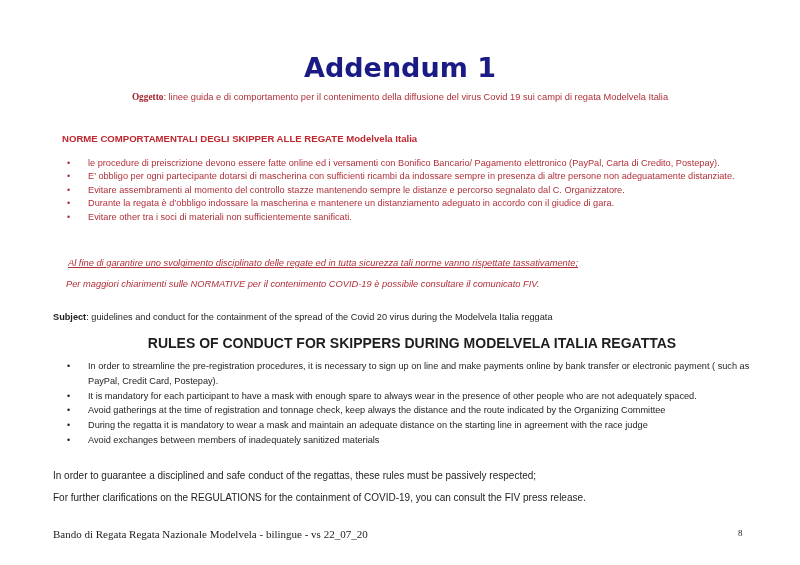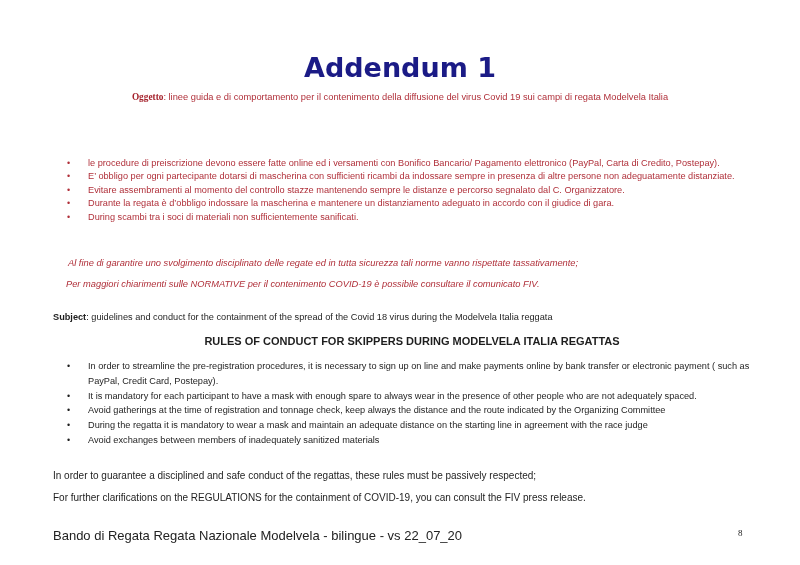--- a/index.html
+++ b/index.html
@@ -26,71 +26,72 @@
     ul.it-list { left: 66px; top: 157px; width: 712px; color: #b0303a; font-size: 9.2px; }
     ul.en-list { left: 66px; top: 359px; width: 712px; color: #1e1e1e; font-size: 9.2px; }
     ul li { position: relative; padding-left: 22px; line-height: 13.4px; }
     ul.en-list li { line-height: 14.8px; }
     ul li .bullet { position: absolute; left: 1px; top: 0; font-size: 9px; }
     ul li.justify { text-align: justify; }
 
     .it-note {
       position: absolute; font-style: italic; font-size: 9.3px; color: #b0303a;
     }
-    .it-note.n1 { left: 68px; top: 258px; }
+    .it-note.n1 { left: 68px; top: 258px; text-decoration: underline; }
     .it-note.n2 { left: 66px; top: 279px; }
 
     .subject {
       position: absolute; left: 53px; top: 312px; font-size: 9.2px; color: #1e1e1e;
     }
     .subject b { font-weight: bold; }
 
     .en-heading {
       position: absolute; left: 0; width: 800px; top: 335px; text-align: center;
-      font-size: 11px; font-weight: bold; color: #1e1e1e; padding-left: 24px; box-sizing: border-box;
+      font-size: 14px; font-weight: bold; color: #1e1e1e; padding-left: 24px; box-sizing: border-box;
     }
 
     .en-note { position: absolute; left: 53px; font-size: 10px; color: #1e1e1e; }
     .en-note.n1 { top: 470px; }
     .en-note.n2 { top: 492px; }
 
     .footer-left {
-      position: absolute; left: 53px; top: 528px; font-family: Liberation Sans, sans-serif;
-      font-size: 13px; color: #222;
+      position: absolute; left: 53px; top: 528px; font-family: Liberation Serif, serif;
+      font-size: 11px; color: #222;
     }
     .footer-right {
       position: absolute; left: 738px; top: 528px; font-family: "Liberation Serif", serif;
       font-size: 9px; color: #222;
     }
   </style>
 </head>
 <body>
 
 <div class="page">
 
   <div class="title">Addendum 1</div>
 
   <div class="oggetto">
     <span class="lbl">Oggetto</span><span>:  linee guida e di comportamento per il contenimento della diffusione del virus Covid 19 sui campi di regata Modelvela Italia</span>
   </div>
 
+  <div class="it-heading">NORME COMPORTAMENTALI DEGLI SKIPPER ALLE REGATE Modelvela Italia</div>
 
   <ul class="it-list">
     <li><span class="bullet">•</span><span>le procedure di preiscrizione devono essere fatte online ed i versamenti con Bonifico Bancario/ Pagamento elettronico (PayPal, Carta di Credito, Postepay).</span></li>
     <li class="justify"><span class="bullet">•</span><span>E’ obbligo per ogni partecipante dotarsi di mascherina con sufficienti ricambi da indossare sempre in presenza di altre persone non adeguatamente distanziate.</span></li>
     <li><span class="bullet">•</span><span>Evitare assembramenti al momento del controllo stazze mantenendo sempre le distanze e percorso segnalato dal C. Organizzatore.</span></li>
     <li><span class="bullet">•</span><span>Durante la regata è d’obbligo indossare la mascherina e mantenere un distanziamento adeguato in accordo con il giudice di gara.</span></li>
-    <li><span class="bullet">•</span><span>During scambi tra i soci di materiali non sufficientemente sanificati.</span></li>
+    <li><span class="bullet">•</span><span>Evitare other tra i soci di materiali non sufficientemente sanificati.</span></li>
   </ul>
 
   <div class="it-note n1">Al fine di garantire uno svolgimento disciplinato delle regate ed in tutta sicurezza tali norme vanno rispettate tassativamente;</div>
   <div class="it-note n2">Per maggiori chiarimenti sulle NORMATIVE per il contenimento COVID-19 è possibile consultare il comunicato FIV.</div>
 
   <div class="subject">
-    <b>Subject</b><span>: guidelines and conduct for the containment of the spread of the Covid 18 virus during the Modelvela Italia reggata</span>
+    <b>Subject</b><span>: guidelines and conduct for the containment of the spread of the Covid 20 virus during the Modelvela Italia reggata</span>
   </div>
 
   <div class="en-heading">RULES OF CONDUCT FOR SKIPPERS DURING MODELVELA ITALIA REGATTAS</div>
 
   <ul class="en-list">
     <li><span class="bullet">•</span><span>In order to streamline the pre-registration procedures, it is necessary to sign up on line and make payments  online  by bank transfer or electronic payment ( such as PayPal, Credit Card, Postepay).</span></li>
     <li><span class="bullet">•</span><span>It is mandatory for each participant to have a mask with enough spare to always wear in the presence of other people who are not adequately spaced.</span></li>
     <li><span class="bullet">•</span><span>Avoid gatherings at the time of registration and tonnage check,  keep always the distance and the route indicated by the Organizing Committee</span></li>
     <li><span class="bullet">•</span><span>During the regatta it is mandatory to wear a mask and maintain an adequate distance on the starting line in agreement with the race judge</span></li>
     <li><span class="bullet">•</span><span>Avoid exchanges between members of inadequately sanitized materials</span></li>

